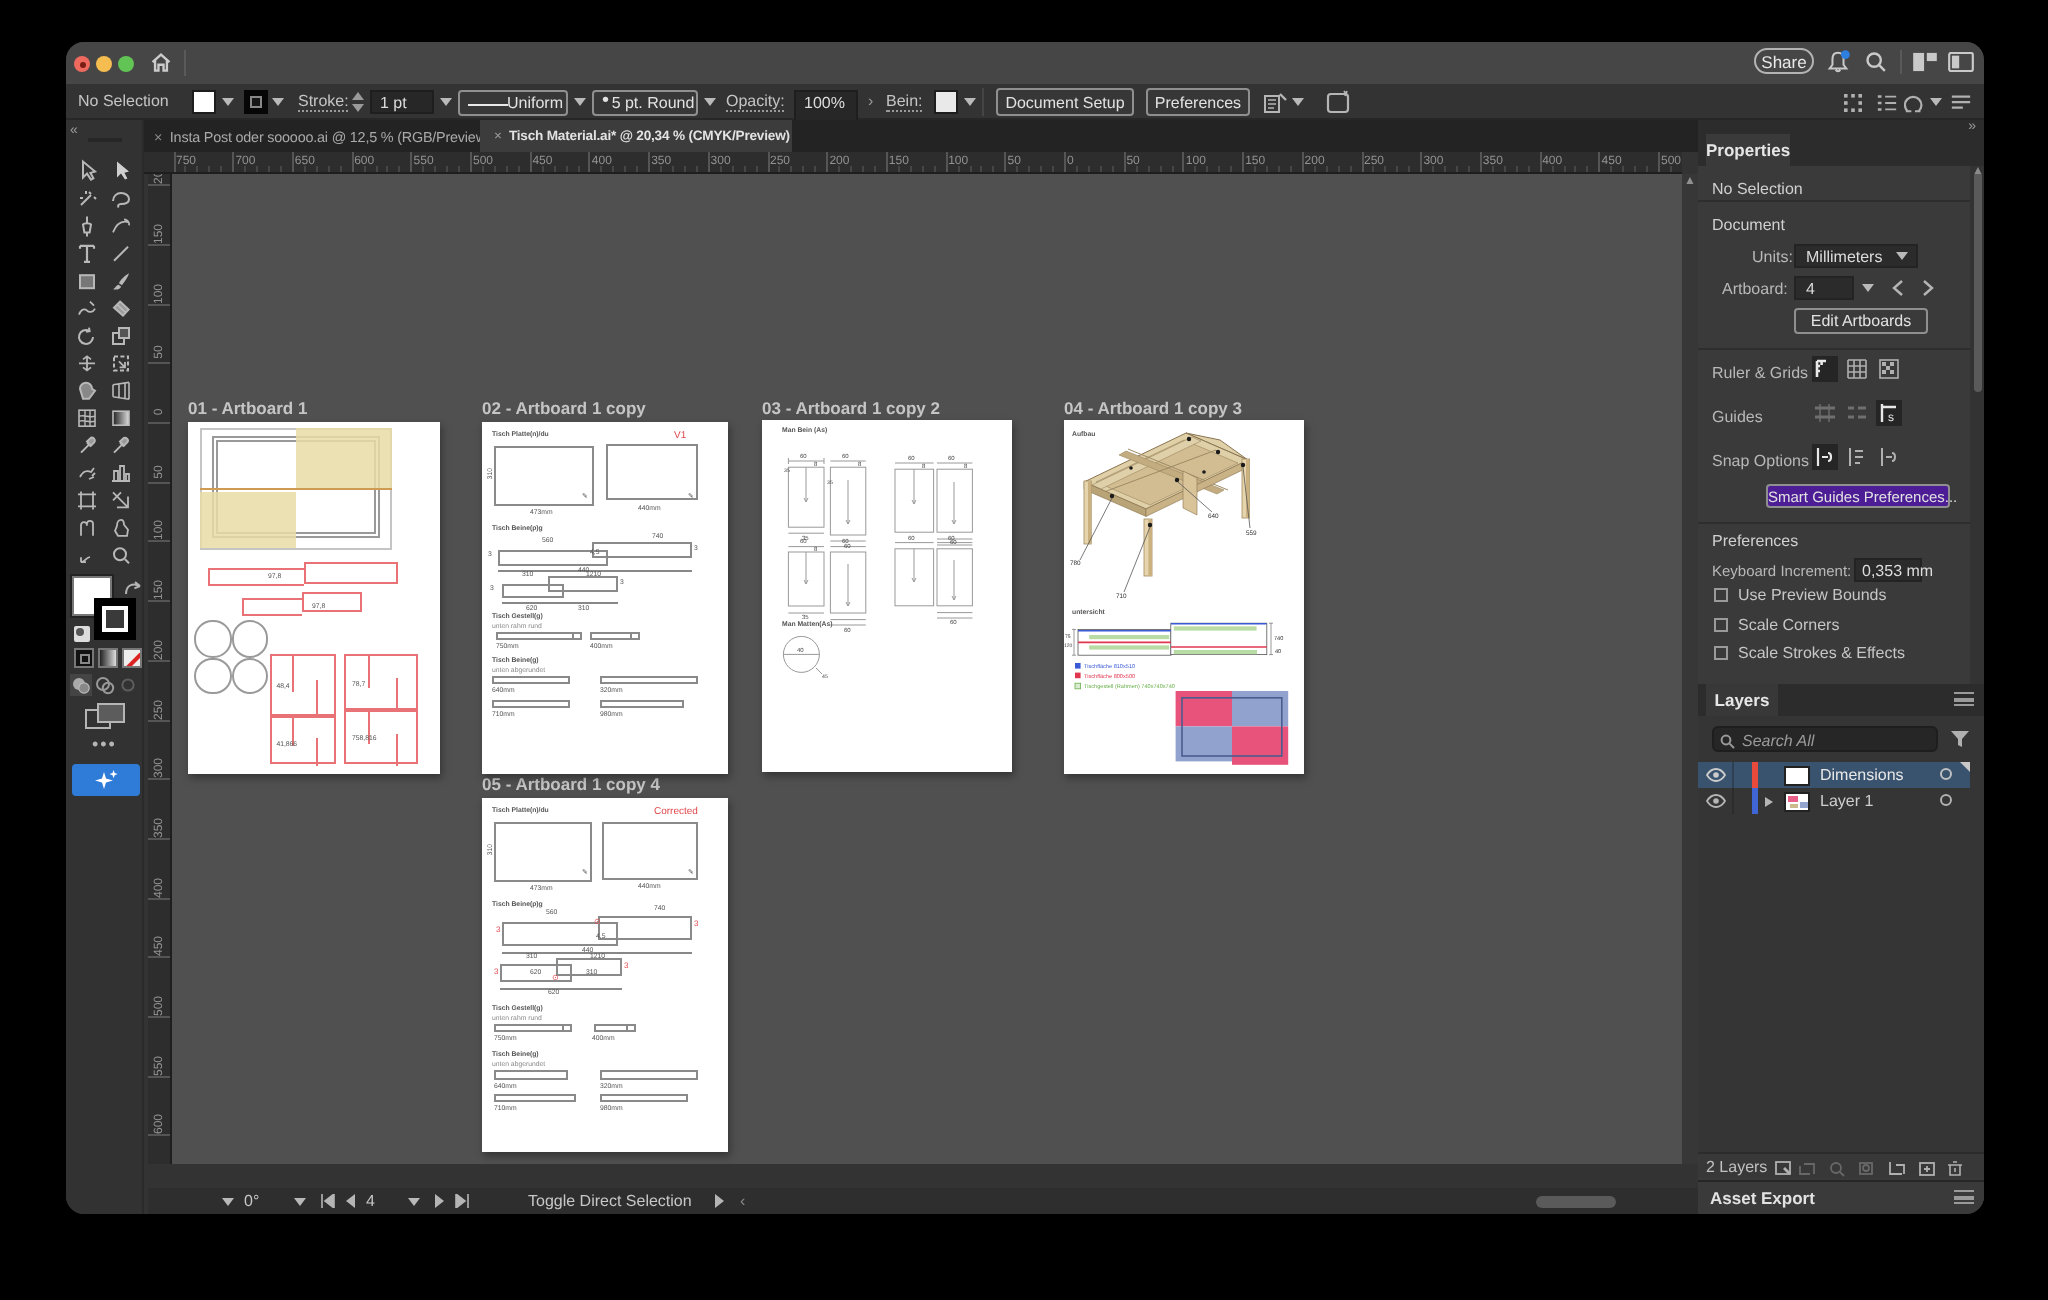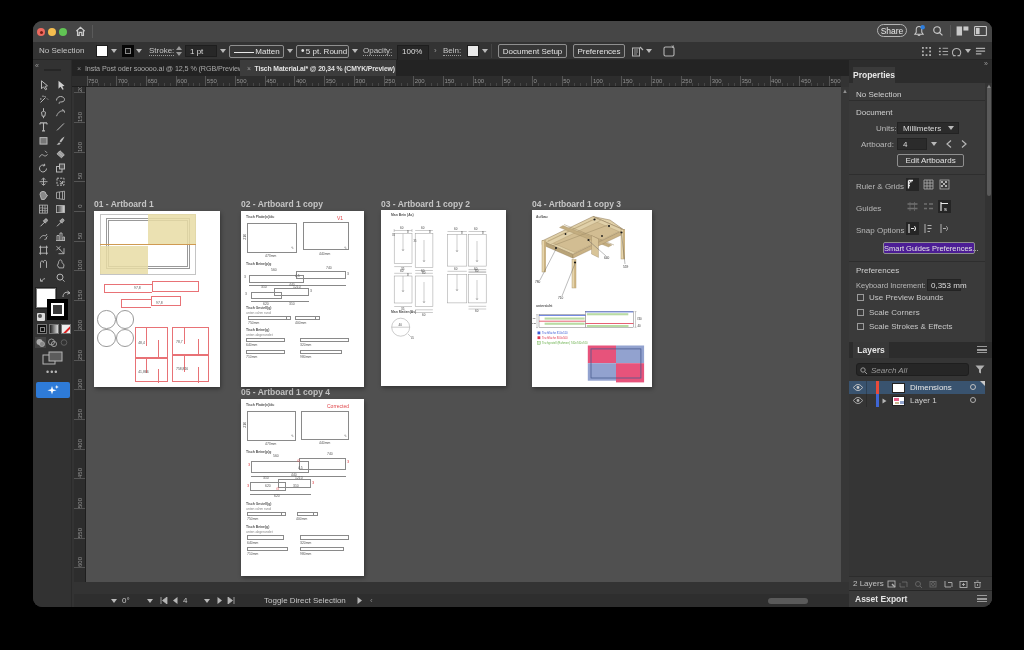--- a/index.html
+++ b/index.html
@@ -87,21 +87,21 @@
     <div class="caret" style="left:103px;top:7px;"></div>
     <div class="cb" style="left:116px;border-bottom:1px dotted #9a9a9a;height:14px;line-height:17px;">Stroke:</div>
     <div class="abs" style="left:143px;top:3px;width:7px;height:12px;">
       <div class="caret" style="left:0;top:1px;transform:rotate(180deg);border-top-color:#999;"></div>
       <div class="caret" style="left:0;top:7px;border-top-color:#999;"></div>
     </div>
     <div class="fieldbox" style="left:152px;top:3px;width:32px;height:12px;padding-left:4px;">1 pt</div>
     <div class="caret" style="left:187px;top:7px;"></div>
     <div class="wbtn" style="left:196px;top:2.5px;width:55px;height:13px;line-height:12px;">
       <div class="abs" style="left:4px;top:6px;width:20px;height:1px;background:#e8e8e8;"></div>
-      <span style="margin-left:22px;">Matten</span>
+      <span style="margin-left:22px;">Uniform</span>
     </div>
     <div class="caret" style="left:254px;top:7px;"></div>
     <div class="wbtn" style="left:263px;top:2.5px;width:53px;height:13px;line-height:12px;">
       <span style="position:absolute;left:4px;top:-1px;font-size:10px;">•</span>
       <span style="margin-left:8px;">5 pt. Round</span>
     </div>
     <div class="caret" style="left:319px;top:7px;"></div>
     <div class="cb" style="left:330px;border-bottom:1px dotted #9a9a9a;height:14px;line-height:17px;">Opacity:</div>
     <div class="fieldbox" style="left:364px;top:3px;width:32px;height:16px;padding-left:4px;">100%</div>
     <div class="cb" style="left:401px;color:#9a9a9a;">›</div>

